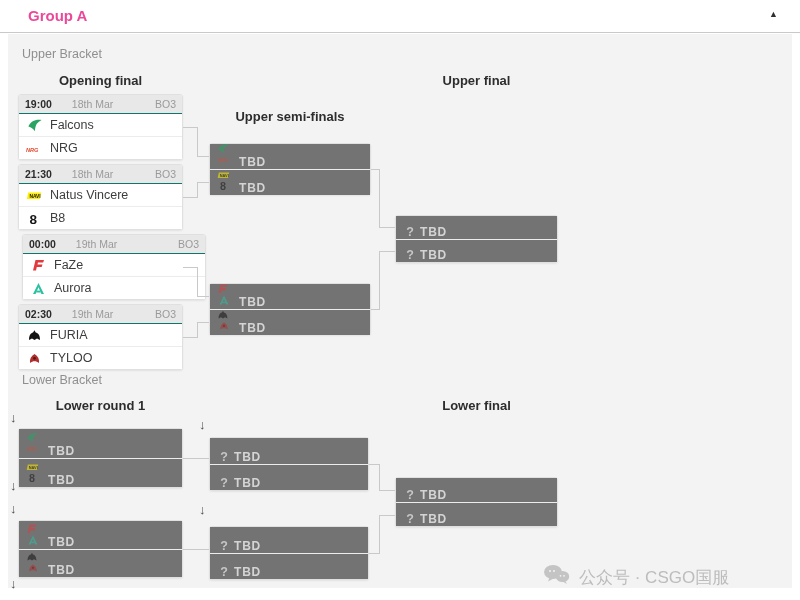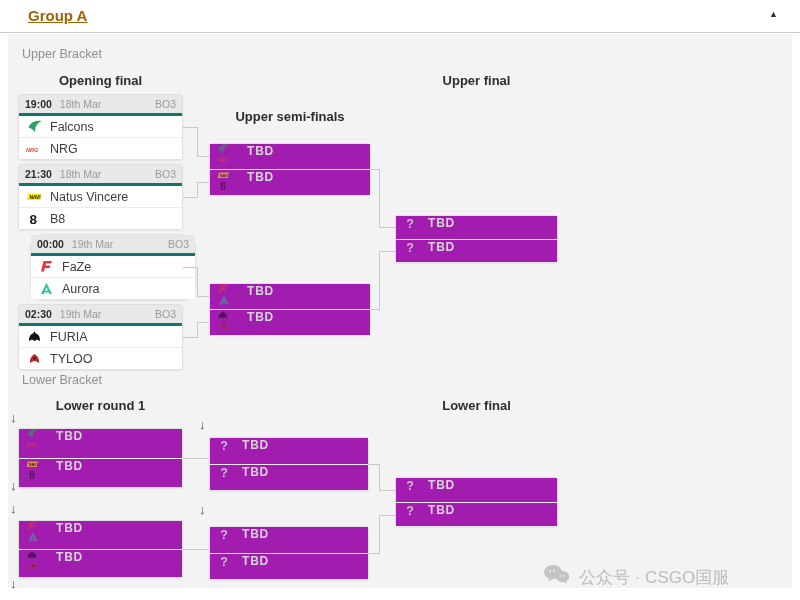--- a/index.html
+++ b/index.html
@@ -1,37 +1,37 @@
 <!DOCTYPE html>
 <html><head>
 <meta charset="utf-8">
 <style>
   html,body{margin:0;padding:0;background:#fff;}
   #app{position:relative;width:800px;height:600px;background:#fff;overflow:hidden;
        font-family:"Liberation Sans","DejaVu Sans",sans-serif;}
   
   .topbar{position:absolute;left:0;top:0;width:800px;height:33px;background:#fff;
           border-bottom:1px solid #c9c9c9;box-sizing:border-box;}
-  .group-title{position:absolute;left:28px;top:7px;font-size:15px;font-weight:bold;color:#a16207;text-decoration:underline;}
+  .group-title{position:absolute;left:28px;top:7px;font-size:15px;font-weight:bold;color:#ec4899;}
   .collapse{position:absolute;right:22px;top:9px;font-size:9px;color:#2f2f2f;cursor:pointer;}
   
   .panel{position:absolute;left:8px;top:34px;width:784px;height:554px;background:#f3f3f3;}
   .seclabel{position:absolute;font-size:12.5px;font-weight:normal;color:#8f8f8f;}
   .colhead{position:absolute;font-size:13px;font-weight:bold;color:#2d2d2d;text-align:center;}
   
   .box{position:absolute;background:#fff;border:1px solid #e0e0e0;border-radius:3px;
        box-shadow:0 1px 2px rgba(0,0,0,.07);box-sizing:border-box;display:flex;flex-direction:column;}
-  .mhead{height:18px;min-height:18px;display:flex;align-items:center;gap:8px;padding:0 6px;
-         background:#e8e8e8;border-bottom:3px solid #0f766e;font-size:10.5px;color:#9a9a9a;
+  .mhead{height:18px;min-height:18px;display:flex;align-items:center;gap:20px;padding:0 6px;
+         background:#e8e8e8;border-bottom:1px solid #0f766e;font-size:10.5px;color:#9a9a9a;
          border-radius:2px 2px 0 0;justify-content:space-between;}
   .mhead .time{color:#2b2b2b;font-weight:bold;}
   .mhead .fmt{margin-left:auto;}
   .trow{flex:1;display:flex;align-items:center;gap:7px;padding:0 7px;font-size:12.5px;color:#3d3d3d;background:#fff;}
   .trow + .trow{border-top:1px solid #ececec;}
-  .slot{flex:1;display:flex;align-items:flex-start;gap:11px;padding:0 7px;background:#a21caf;}
+  .slot{flex:1;display:flex;align-items:flex-end;gap:3px;padding:0 7px;background:#737373;}
   .slot + .slot{border-top:1px solid #ededed;}
   .tbd{font-size:12px;font-weight:600;letter-spacing:.8px;color:#d4d4d4;}
   .ticon{width:17px;height:15px;display:inline-flex;align-items:center;justify-content:center;}
   .stack{position:relative;width:19px;height:25px;opacity:.55;flex:none;}
   .stack .i1{position:absolute;left:0;top:-1px;transform:scale(.8);transform-origin:top left;}
   .stack .i2{position:absolute;left:1px;top:10px;transform:scale(.8);transform-origin:top left;}
   .qicon{width:14px;height:15px;display:inline-flex;opacity:.9;flex:none;}
   
   .cnh{position:absolute;height:1px;background:#c9c9c9;}
   .cnv{position:absolute;width:1px;background:#c9c9c9;}
@@ -106,21 +106,21 @@
     <div class="trow">
       <span class="ticon">
           <svg width="15" height="15" viewBox="0 0 15 15">
             <text x="2.6" y="12.6" font-size="13.5" font-weight="bold" fill="#161616" font-family="sans-serif">8</text>
           </svg>
         </span>
       <span>B8</span>
     </div>
   </div>
 
-  <div class="box" style="left:30px;top:234px;width:166px;height:66px;border-radius:14px;">
+  <div class="box" style="left:22px;top:234px;width:184px;height:66px;">
     <div class="mhead">
       <span class="time">00:00</span>
       <span>19th Mar</span>
       <span class="fmt">BO3</span>
     </div>
     <div class="trow">
       <span class="ticon">
           <svg width="15" height="15" viewBox="0 0 15 15">
             <path fill="#e03a3e" d="M2 12.5 L4.5 2 L13 2 L12.2 4.6 L7 4.6 L6.5 6.4 L11.5 6.4 L10.7 9 L5.8 9 L5 12.5 Z"></path>
           </svg>

